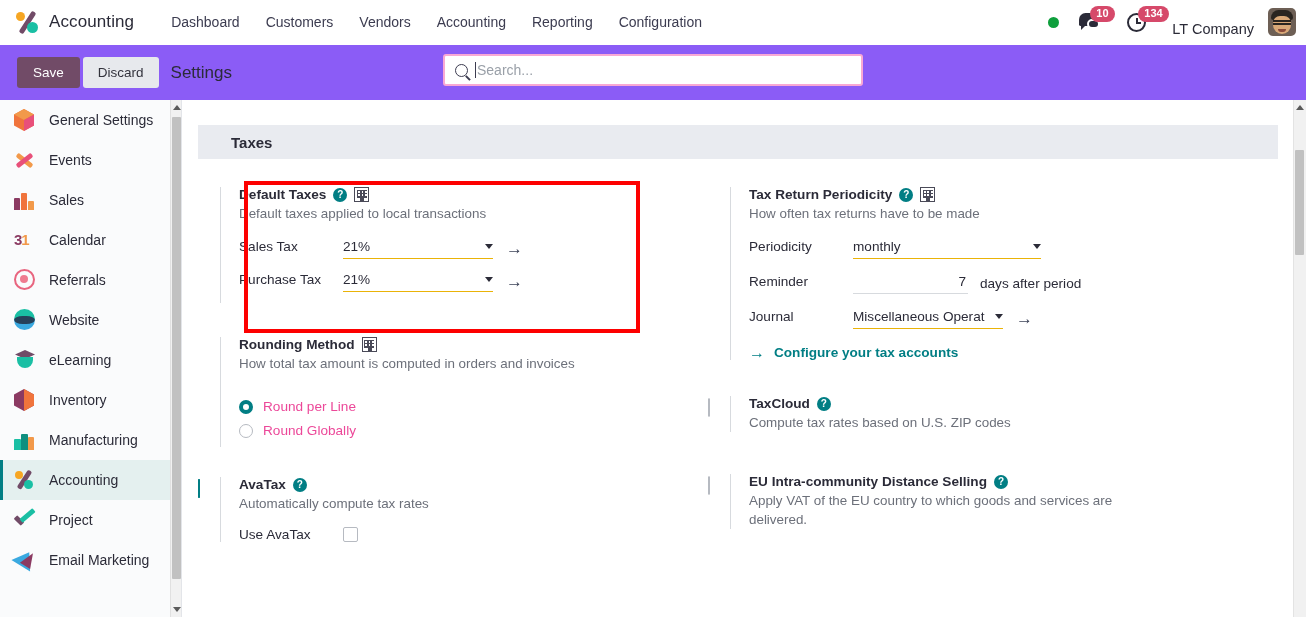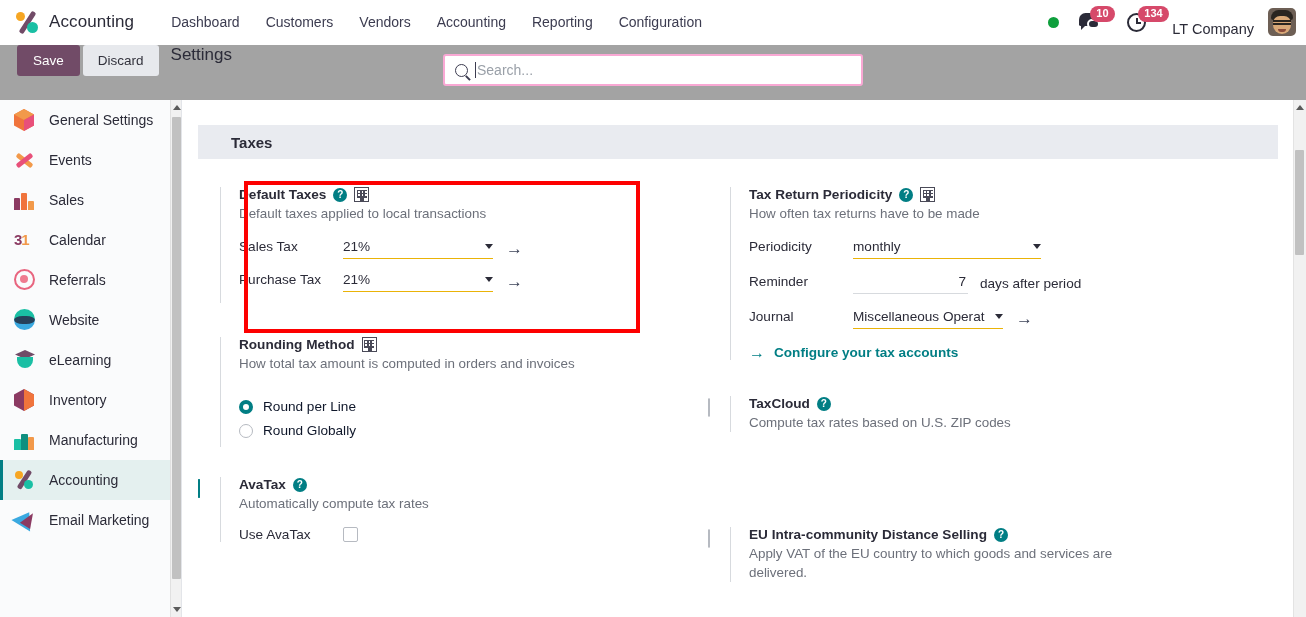--- a/index.html
+++ b/index.html
@@ -101,21 +101,21 @@
     border-top: 2px solid #2a2520; border-bottom: 2px solid #2a2520;
   }
   .avatar .mouth {
     position: absolute; left: 10px; top: 21px; width: 8px; height: 3px;
     background: #8a4a3a; border-radius: 0 0 4px 4px;
   }
 
   
   .control-panel {
     position: absolute; top: 45px; left: 0; width: 1306px; height: 55px;
-    background: #a3a3a3; display: flex; align-items: flex-start;
+    background: #8b5cf6; display: flex; align-items: center;
   }
   .btn-save {
     margin-left: 17px; background: #714B67; color: #ffffff;
     font-size: 13.5px; padding: 8px 16px; border-radius: 3px;
     border: none; cursor: pointer; line-height: 15px;
   }
   .btn-discard {
     margin-left: 3px; background: #e7e9ed; color: #32323c;
     font-size: 13.5px; padding: 8px 15px; border-radius: 3px;
     border: none; cursor: pointer; line-height: 15px;
@@ -295,21 +295,21 @@
     cursor: pointer; margin-top: 16px;
   }
   .teal-link .ar { font-size: 16px; line-height: 14px; }
 
   .radio-row { display: flex; align-items: center; margin-bottom: 9px; cursor: pointer; }
   .radio {
     width: 14px; height: 14px; border-radius: 50%; border: 1.6px solid #b6bac1;
     margin-right: 10px; flex: none; background: #fff; position: relative;
   }
   .radio.on { border: 4px solid #017e84; }
-  .radio-label { font-size: 13.6px; color: #0f172a; }
+  .radio-label { font-size: 13.6px; color: #ec4899; }
 
   .checkbox {
     width: 15px; height: 15px; border: 1.5px solid #b6bac1; border-radius: 2px;
     background: #fff; cursor: pointer; position: relative; flex: none;
   }
   .checkbox.on { background: #017e84; border-color: #017e84; }
   .checkbox.on:after {
     content: ''; position: absolute; left: 4.4px; top: 1.2px;
     width: 4px; height: 8px; border: solid #fff;
     border-width: 0 2px 2px 0; transform: rotate(43deg);
@@ -485,20 +485,29 @@
       <div class="side-ico">
         <div class="ic-acct">
           <div style="position:absolute;left:8px;top:0;width:4.5px;height:21px;background:#714B67;transform:rotate(33deg);border-radius:2px"></div>
           <div style="position:absolute;left:1px;top:2px;width:8px;height:8px;border-radius:50%;background:#F6A623"></div>
           <div style="position:absolute;left:10px;top:11px;width:9px;height:9px;border-radius:50%;background:#1ABFA4"></div>
         </div>
       </div>
       <span class="side-label">Accounting</span>
     </div>
 
+    <div class="side-item">
+      <div class="side-ico">
+        <div class="ic-check">
+          <div style="position:absolute;left:0;top:9px;width:10px;height:5px;background:#714B67;transform:rotate(45deg);border-radius:1px"></div>
+          <div style="position:absolute;left:5px;top:4px;width:17px;height:5px;background:#1ABFA4;transform:rotate(-40deg);border-radius:1px"></div>
+        </div>
+      </div>
+      <span class="side-label">Project</span>
+    </div>
 
     <div class="side-item">
       <div class="side-ico">
         <div class="ic-plane">
           <div style="position:absolute;left:0;top:2px;width:0;height:0;border-left:11px solid transparent;border-right:11px solid transparent;border-bottom:16px solid #3aa9e0;transform:rotate(32deg)"></div>
           <div style="position:absolute;left:9px;top:3px;width:0;height:0;border-left:6px solid transparent;border-right:6px solid transparent;border-bottom:15px solid #8b3a62;transform:rotate(32deg)"></div>
         </div>
       </div>
       <span class="side-label">Email Marketing</span>
     </div>
@@ -642,21 +651,21 @@
                 </div>
               </div>
 
               <div class="teal-link">
                 <span class="ar">→</span>
                 <span>Configure your tax accounts</span>
               </div>
             </div>
           </div>
 
-          <div class="setting" style="margin-bottom:95px">
+          <div class="setting" style="margin-bottom:42px">
             <div class="cb-slot">
               <span class="checkbox"></span>
             </div>
             <div class="body">
               <div class="s-title">
                 <span>TaxCloud</span>
                 <span class="help-icon">?</span>
               </div>
               <div class="s-desc">Compute tax rates based on U.S. ZIP codes</div>
             </div>

